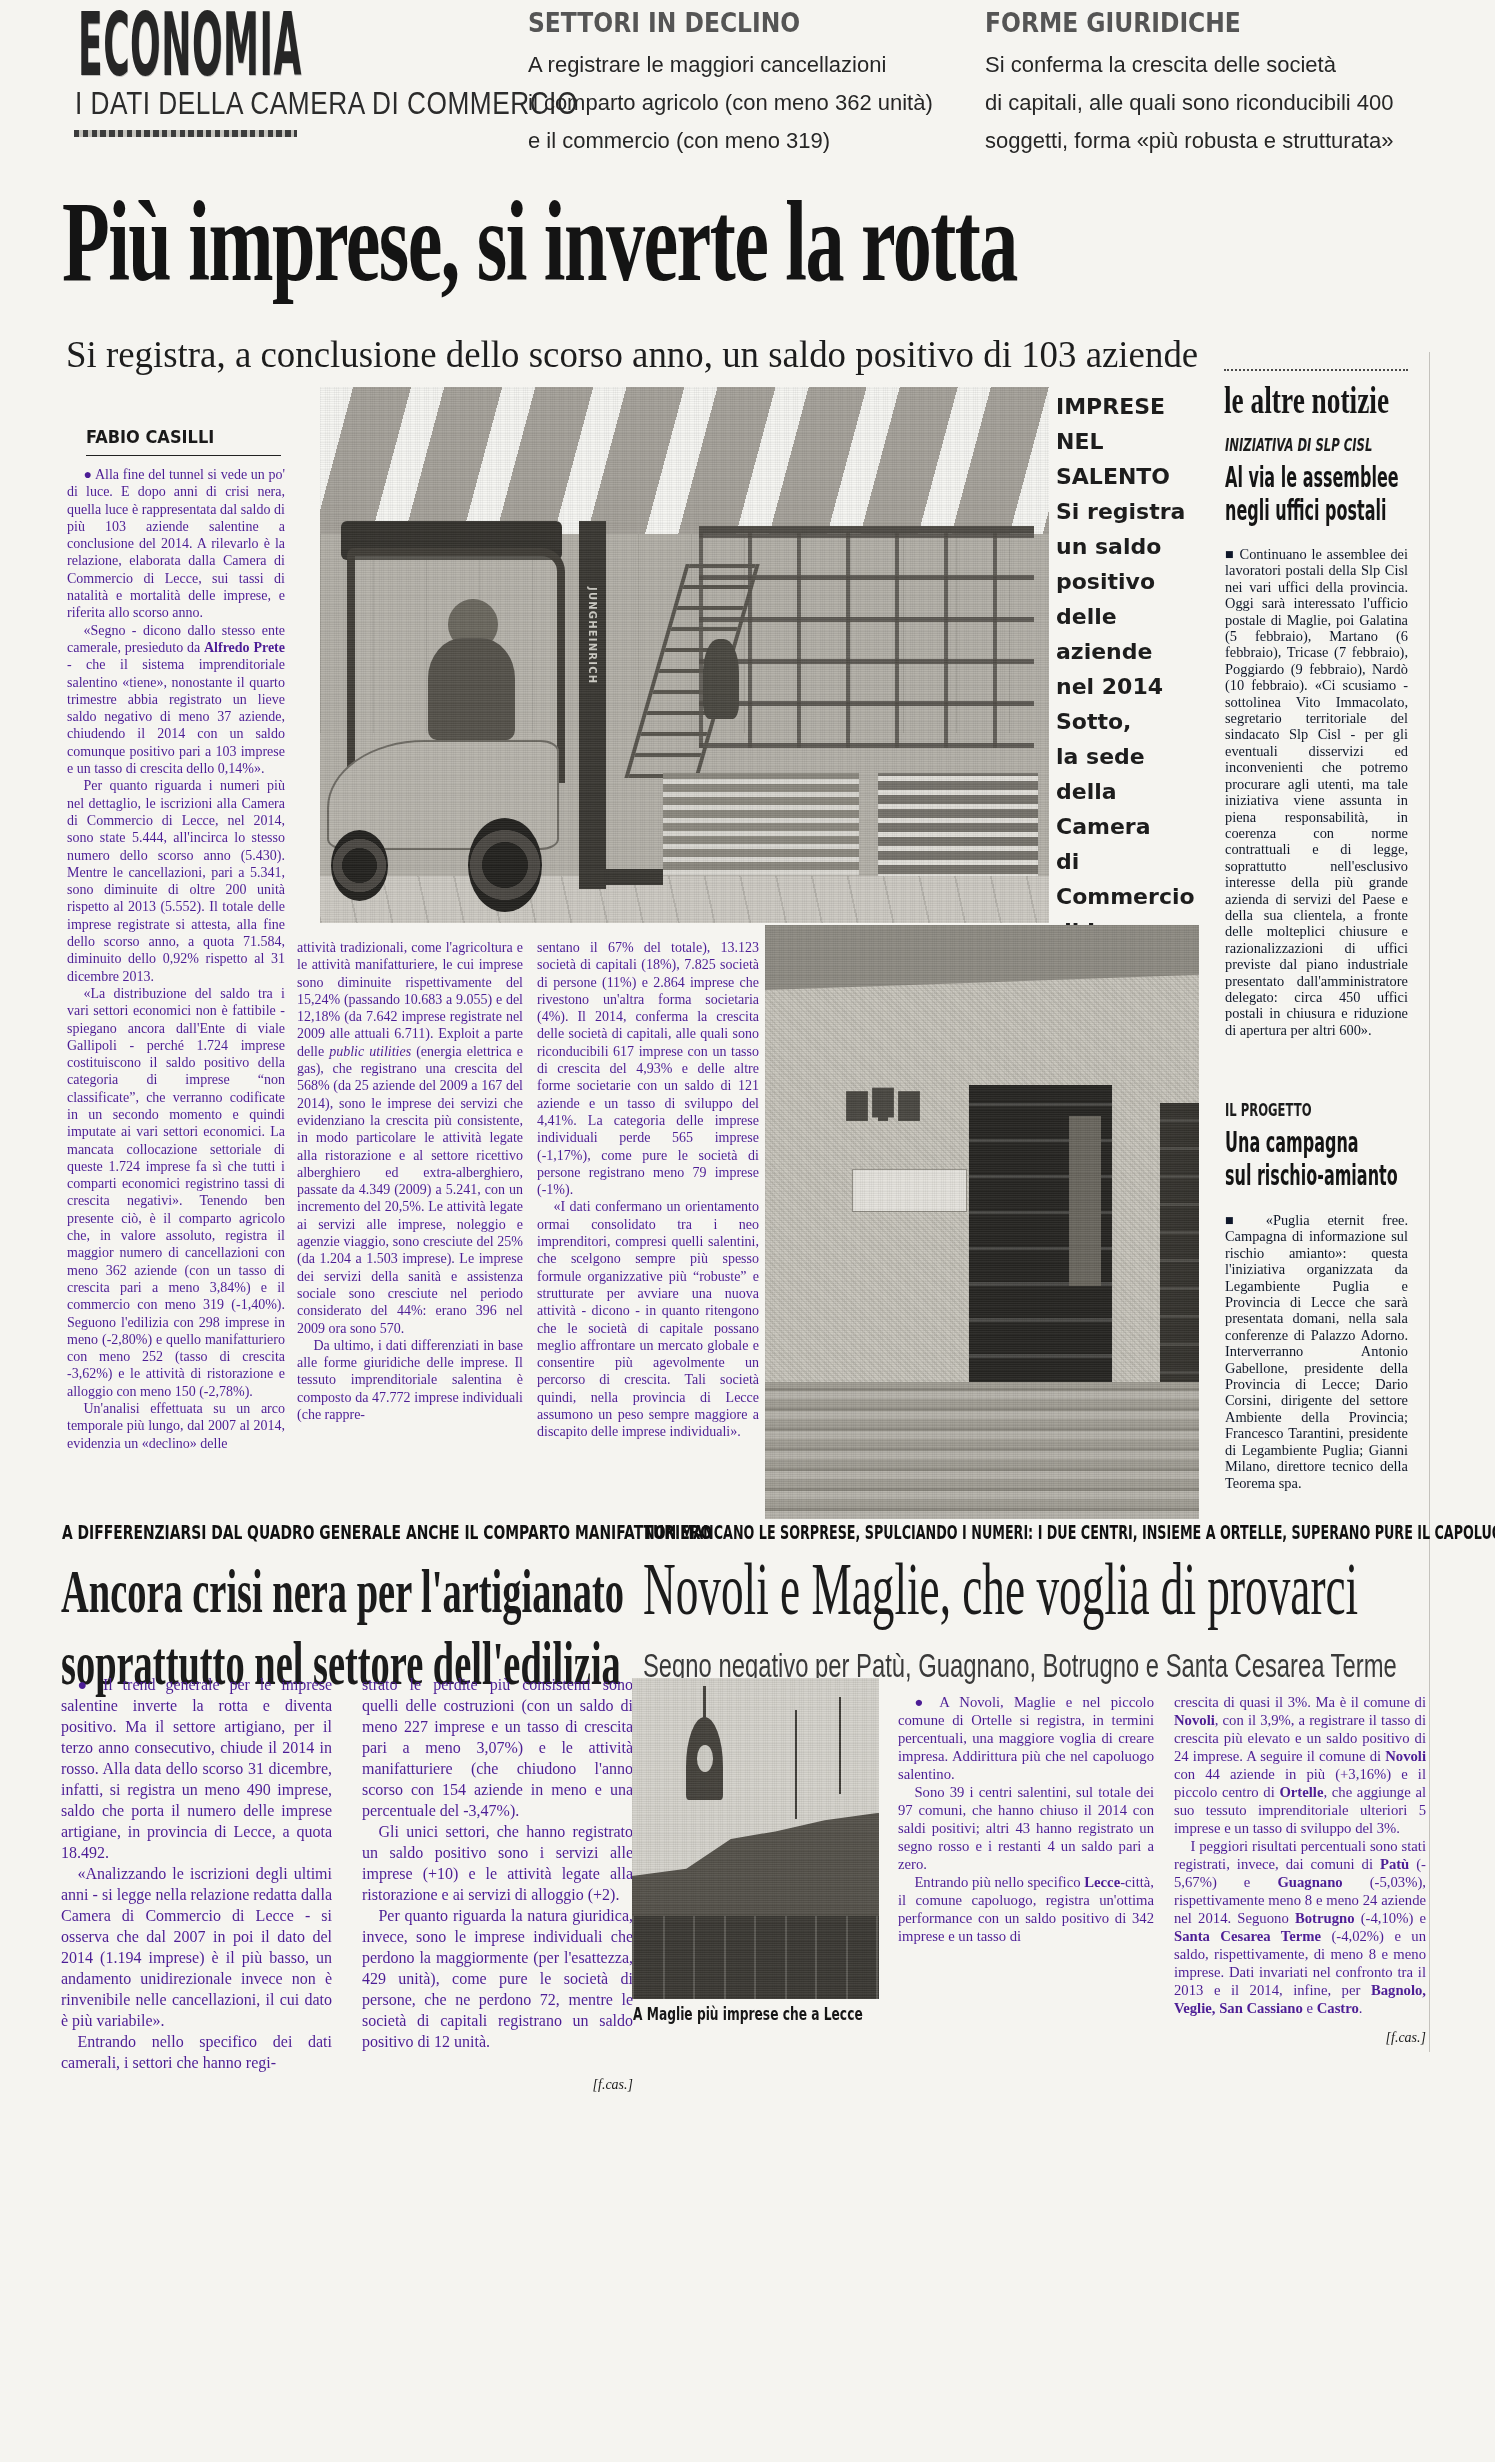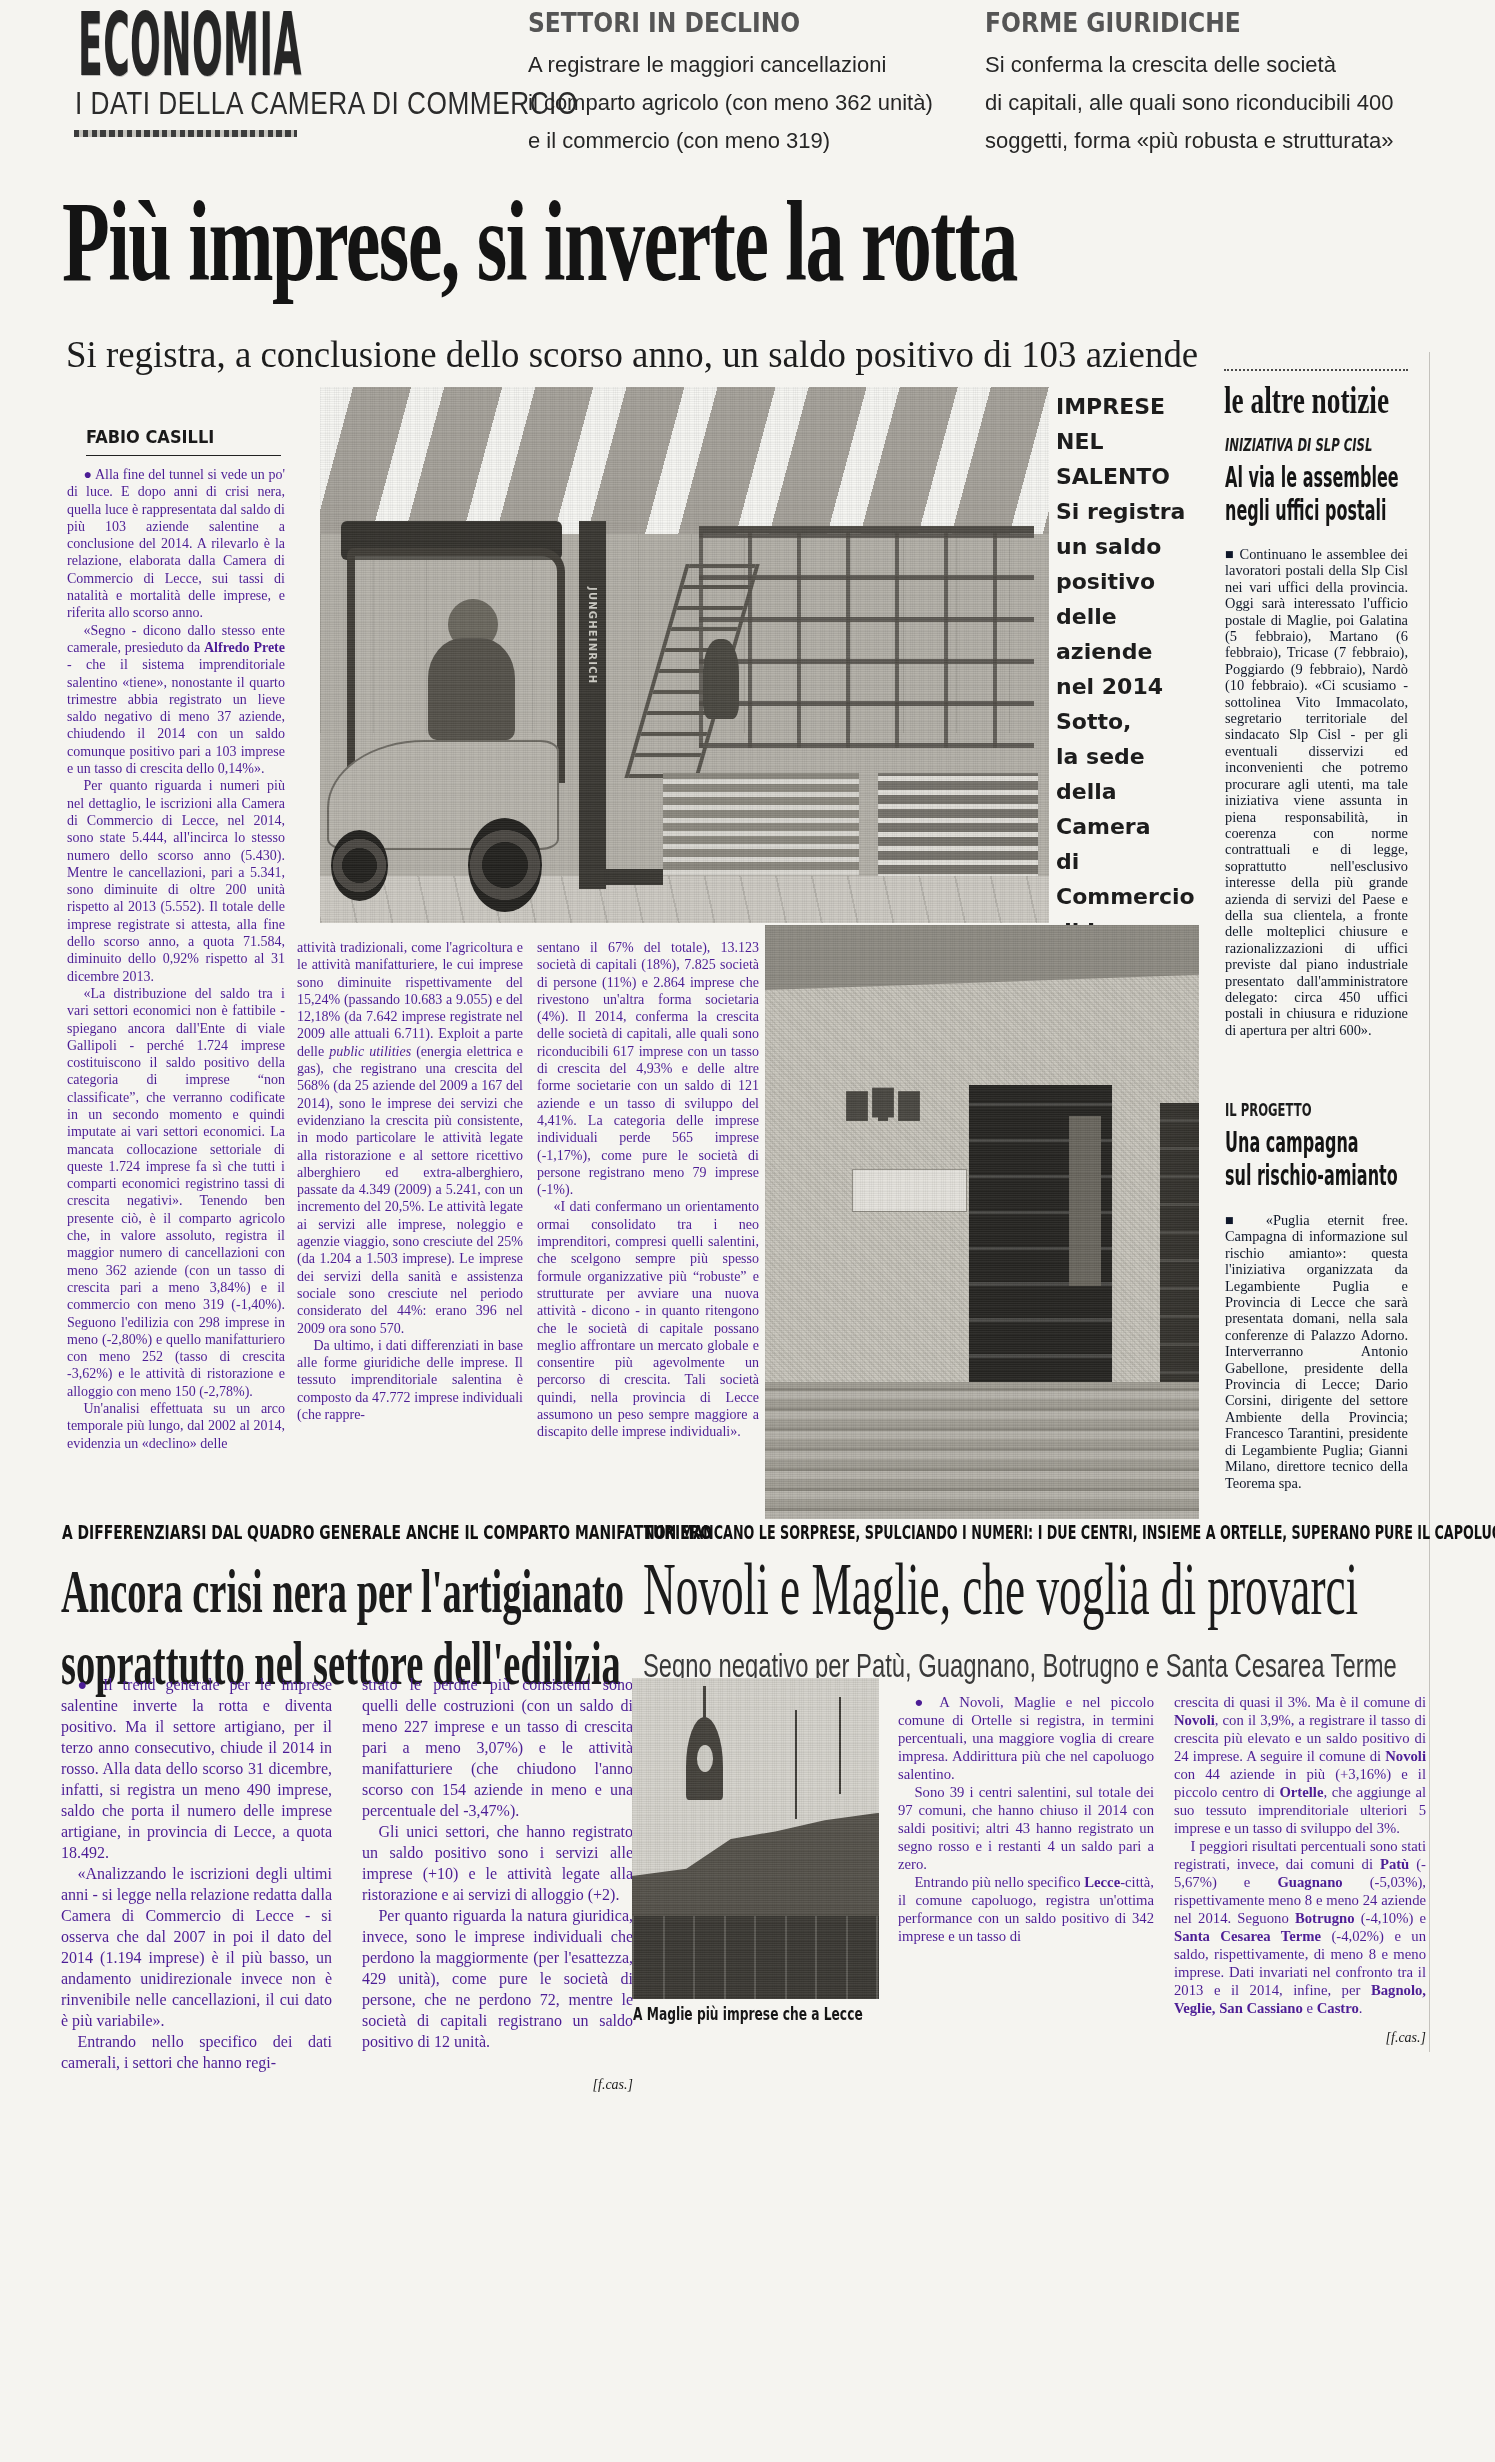--- a/index.html
+++ b/index.html
@@ -176,21 +176,21 @@
     <span class="sb-head sqz" style="transform:scaleX(.58);">Una campagna
 sul rischio-amianto</span>
   </div>
   <div class="abs sb-text" style="left:1225px;top:1212px;width:183px;height:305px;">■ «Puglia eternit free. Campagna di informazione sul rischio amianto»: questa l'iniziativa organizzata da Legambiente Puglia e Provincia di Lecce che sarà presentata domani, nella sala conferenze di Palazzo Adorno. Interverranno Antonio Gabellone, presidente della Provincia di Lecce; Dario Corsini, dirigente del settore Ambiente della Provincia; Francesco Tarantini, presidente di Legambiente Puglia; Gianni Milano, direttore tecnico della Teorema spa.</div>
 
   <div class="abs bodycol c-main" style="left:67px;top:466px;width:218px;height:1051px;">
       <p>● Alla fine del tunnel si vede un po' di luce. E dopo anni di crisi nera, quella luce è rappresentata dal saldo di più 103 aziende salentine a conclusione del 2014. A rilevarlo è la relazione, elaborata dalla Camera di Commercio di Lecce, sui tassi di natalità e mortalità delle imprese, e riferita allo scorso anno.</p>
       <p>«Segno - dicono dallo stesso ente camerale, presieduto da <b>Alfredo Prete</b> - che il sistema imprenditoriale salentino «tiene», nonostante il quarto trimestre abbia registrato un lieve saldo negativo di meno 37 aziende, chiudendo il 2014 con un saldo comunque positivo pari a 103 imprese e un tasso di crescita dello 0,14%».</p>
       <p>Per quanto riguarda i numeri più nel dettaglio, le iscrizioni alla Camera di Commercio di Lecce, nel 2014, sono state 5.444, all'incirca lo stesso numero dello scorso anno (5.430). Mentre le cancellazioni, pari a 5.341, sono diminuite di oltre 200 unità rispetto al 2013 (5.552). Il totale delle imprese registrate si attesta, alla fine dello scorso anno, a quota 71.584, diminuito dello 0,92% rispetto al 31 dicembre 2013.</p>
       <p>«La distribuzione del saldo tra i vari settori economici non è fattibile - spiegano ancora dall'Ente di viale Gallipoli - perché 1.724 imprese costituiscono il saldo positivo della categoria di imprese “non classificate”, che verranno codificate in un secondo momento e quindi imputate ai vari settori economici. La mancata collocazione settoriale di queste 1.724 imprese fa sì che tutti i comparti economici registrino tassi di crescita negativi». Tenendo ben presente ciò, è il comparto agricolo che, in valore assoluto, registra il maggior numero di cancellazioni con meno 362 aziende (con un tasso di crescita pari a meno 3,84%) e il commercio con meno 319 (-1,40%). Seguono l'edilizia con 298 imprese in meno (-2,80%) e quello manifatturiero con meno 252 (tasso di crescita -3,62%) e le attività di ristorazione e alloggio con meno 150 (-2,78%).</p>
-      <p>Un'analisi effettuata su un arco temporale più lungo, dal 2002 al 2014, evidenzia un «declino» delle</p>
+      <p>Un'analisi effettuata su un arco temporale più lungo, dal 2007 al 2014, evidenzia un «declino» delle</p>
     </div>
   <div class="abs bodycol c-main cont" style="left:297px;top:939px;width:226px;height:576px;">
       <p>attività tradizionali, come l'agricoltura e le attività manifatturiere, le cui imprese sono diminuite rispettivamente del 15,24% (passando 10.683 a 9.055) e del 12,18% (da 7.642 imprese registrate nel 2009 alle attuali 6.711). Exploit a parte delle <i>public utilities</i> (energia elettrica e gas), che registrano una crescita del 568% (da 25 aziende del 2009 a 167 del 2014), sono le imprese dei servizi che evidenziano la crescita più consistente, in modo particolare le attività legate alla ristorazione e al settore ricettivo alberghiero ed extra-alberghiero, passate da 4.349 (2009) a 5.241, con un incremento del 20,5%. Le attività legate ai servizi alle imprese, noleggio e agenzie viaggio, sono cresciute del 25% (da 1.204 a 1.503 imprese). Le imprese dei servizi della sanità e assistenza sociale sono cresciute nel periodo considerato del 44%: erano 396 nel 2009 ora sono 570.</p>
       <p>Da ultimo, i dati differenziati in base alle forme giuridiche delle imprese. Il tessuto imprenditoriale salentina è composto da 47.772 imprese individuali (che rappre-</p>
     </div>
   <div class="abs bodycol c-main cont" style="left:537px;top:939px;width:222px;height:576px;">
       <p>sentano il 67% del totale), 13.123 società di capitali (18%), 7.825 società di persone (11%) e 2.864 imprese che rivestono un'altra forma societaria (4%). Il 2014, conferma la crescita delle società di capitali, alle quali sono riconducibili 617 imprese con un tasso di crescita del 4,93% e delle altre forme societarie con un saldo di 121 aziende e un tasso di sviluppo del 4,41%. La categoria delle imprese individuali perde 565 imprese (-1,17%), come pure le società di persone registrano meno 79 imprese (-1%).</p>
       <p>«I dati confermano un orientamento ormai consolidato tra i neo imprenditori, compresi quelli salentini, che scelgono sempre più spesso formule organizzative più “robuste” e strutturate per avviare una nuova attività - dicono - in quanto ritengono che le società di capitale possano meglio affrontare un mercato globale e consentire più agevolmente un percorso di crescita. Tali società quindi, nella provincia di Lecce assumono un peso sempre maggiore a discapito delle imprese individuali».</p>
     </div>
 

